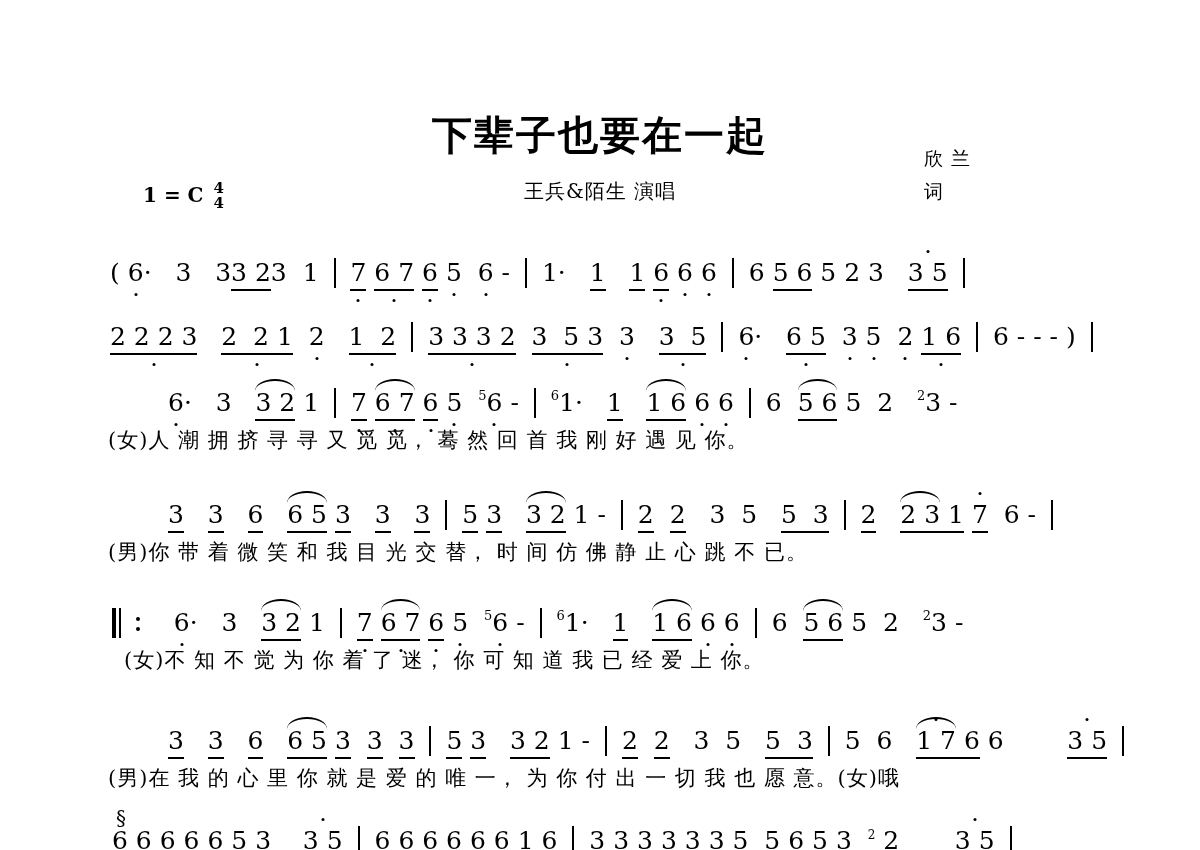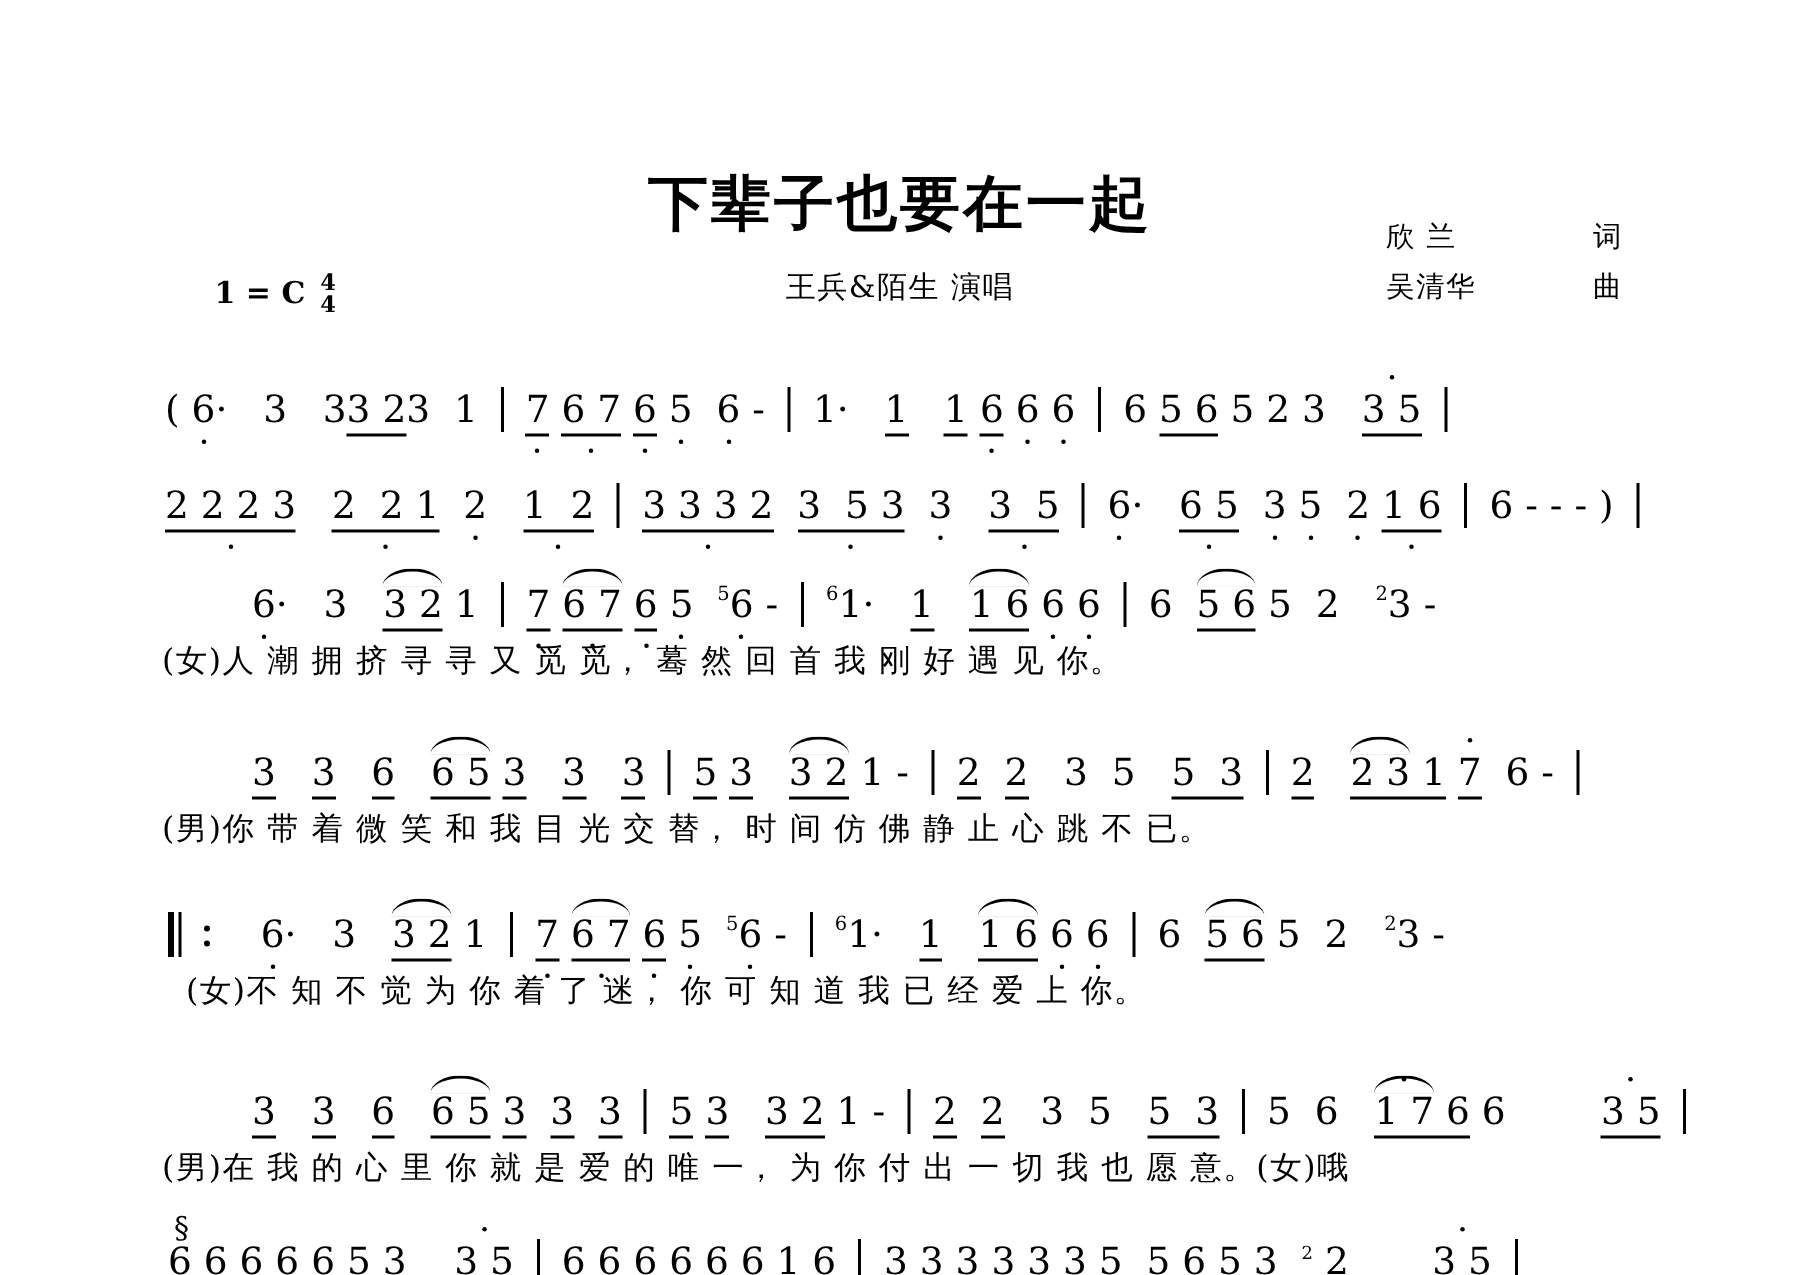--- a/index.html
+++ b/index.html
@@ -77,20 +77,21 @@
     top: 142px;
     font-size: 19px;
     font-family: "DejaVu Serif", serif;
     line-height: 1.75;
   }
   .credits .row {
     display: flex;
     justify-content: space-between;
     width: 158px;
     letter-spacing: 1px;
+    flex-direction: column;
   }
 
   
   .system {
     position: absolute;
     left: 0;
     width: 1200px;
   }
   .notes-line {
     position: relative;
@@ -218,24 +219,20 @@
       <span class="num">4</span>
       <span class="den">4</span>
     </span>
   </div>
 
   <div class="credits">
     <div class="row">
       <span>欣 兰</span>
       <span>词</span>
     </div>
-    <div class="row">
-      <span>吴清华</span>
-      <span>曲</span>
-    </div>
   </div>
 
   <div class="system" style="top:258px;left:110px;">
     <div class="notes-line">
       <span class="note">(</span>
       <span class="note dotb">6</span><span class="note">·</span>
       &nbsp;&nbsp;<span class="note">3</span>
       &nbsp;&nbsp;<span class="note">3</span><span class="note u1">3&nbsp;2</span><span class="note">3</span>
       &nbsp;<span class="note">1</span>
       <span class="bar"></span>

